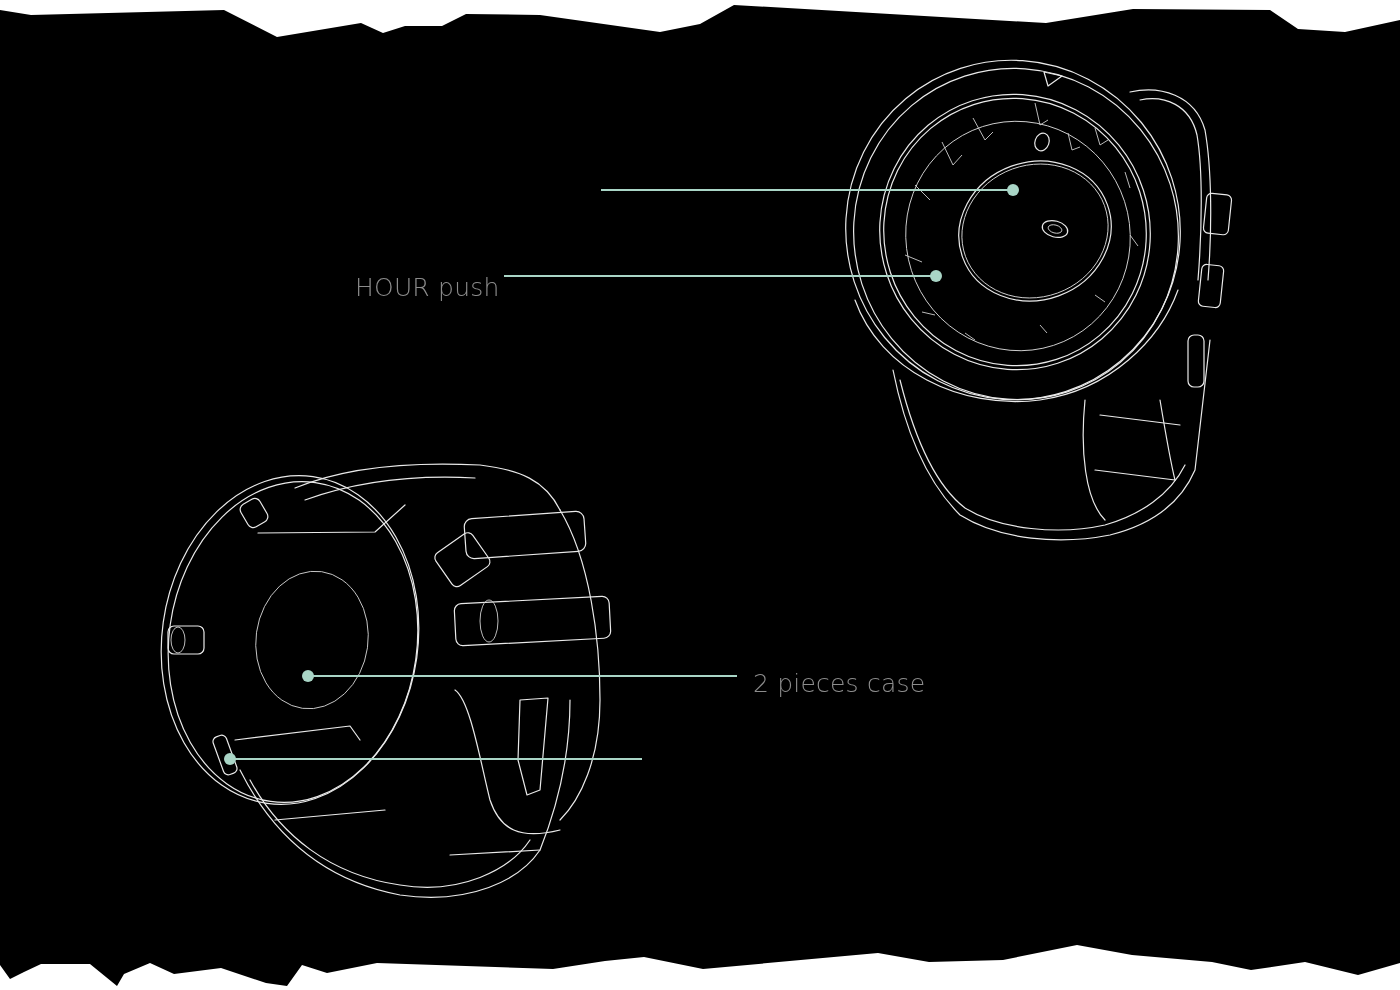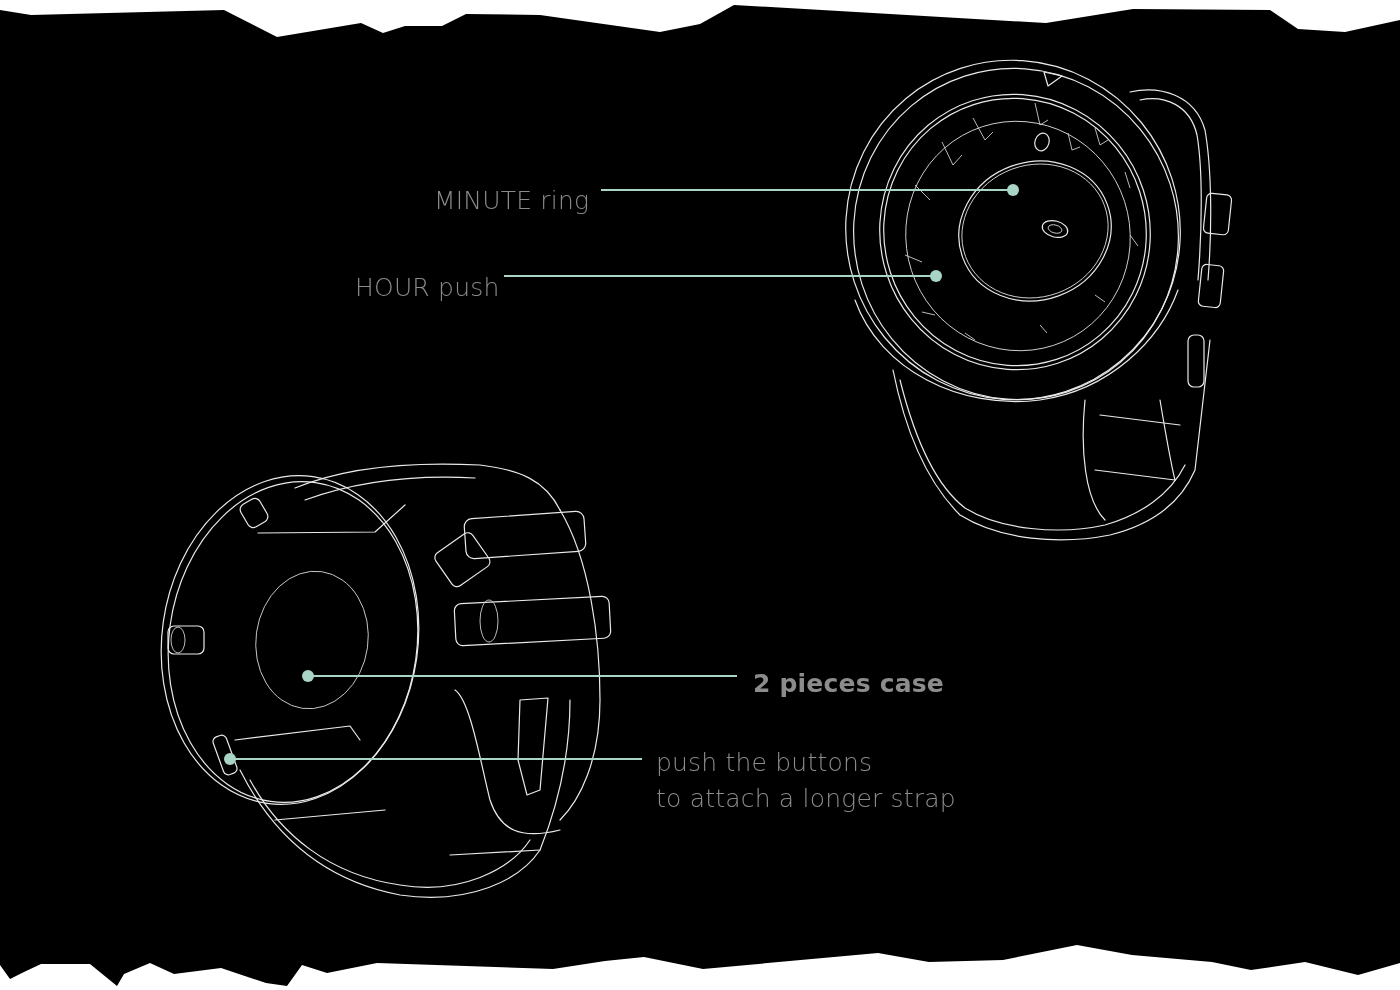--- a/index.html
+++ b/index.html
@@ -120,18 +120,15 @@
       <line class="leader" x1="308" y1="676" x2="737" y2="676"></line>
       <circle class="dot" cx="308" cy="676" r="6"></circle>
     </g>
     <g>
       <line class="leader" x1="230" y1="759" x2="642" y2="759"></line>
       <circle class="dot" cx="230" cy="759" r="6"></circle>
     </g>
   </svg>
 
   
-  <div class="label" style="left:434px; top:183px;">MINUTE ring</div>
   <div class="label" style="left:355px; top:270px;">HOUR push</div>
-  <div class="label" style="left:753px; top:666px;font-weight:bold;">2 pieces case</div>
-  <div class="label multi" style="left:656px; top:745px;">push the buttons
-to attach a longer strap</div>
+  <div class="label" style="left:753px; top:666px;">2 pieces case</div>
 </div>
 
 </body></html>

